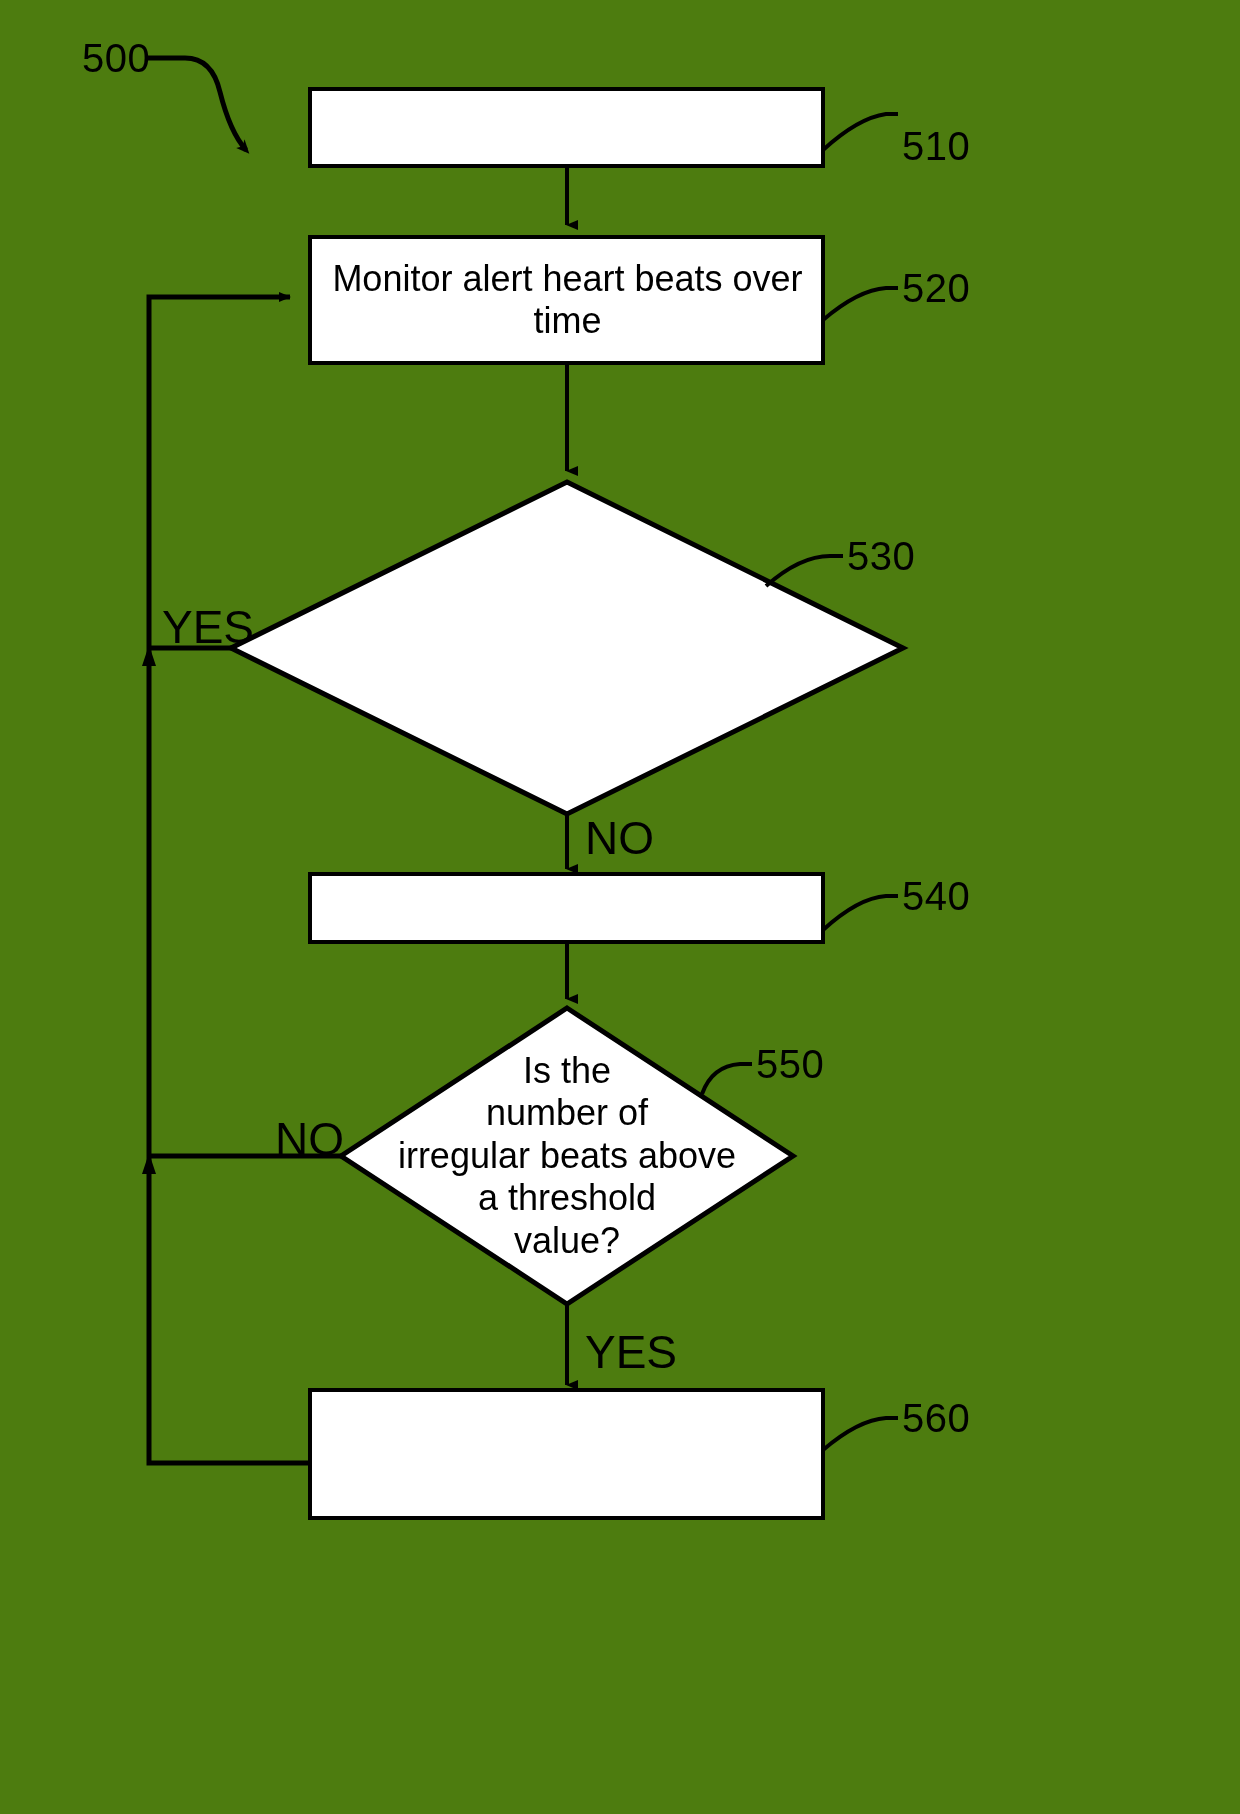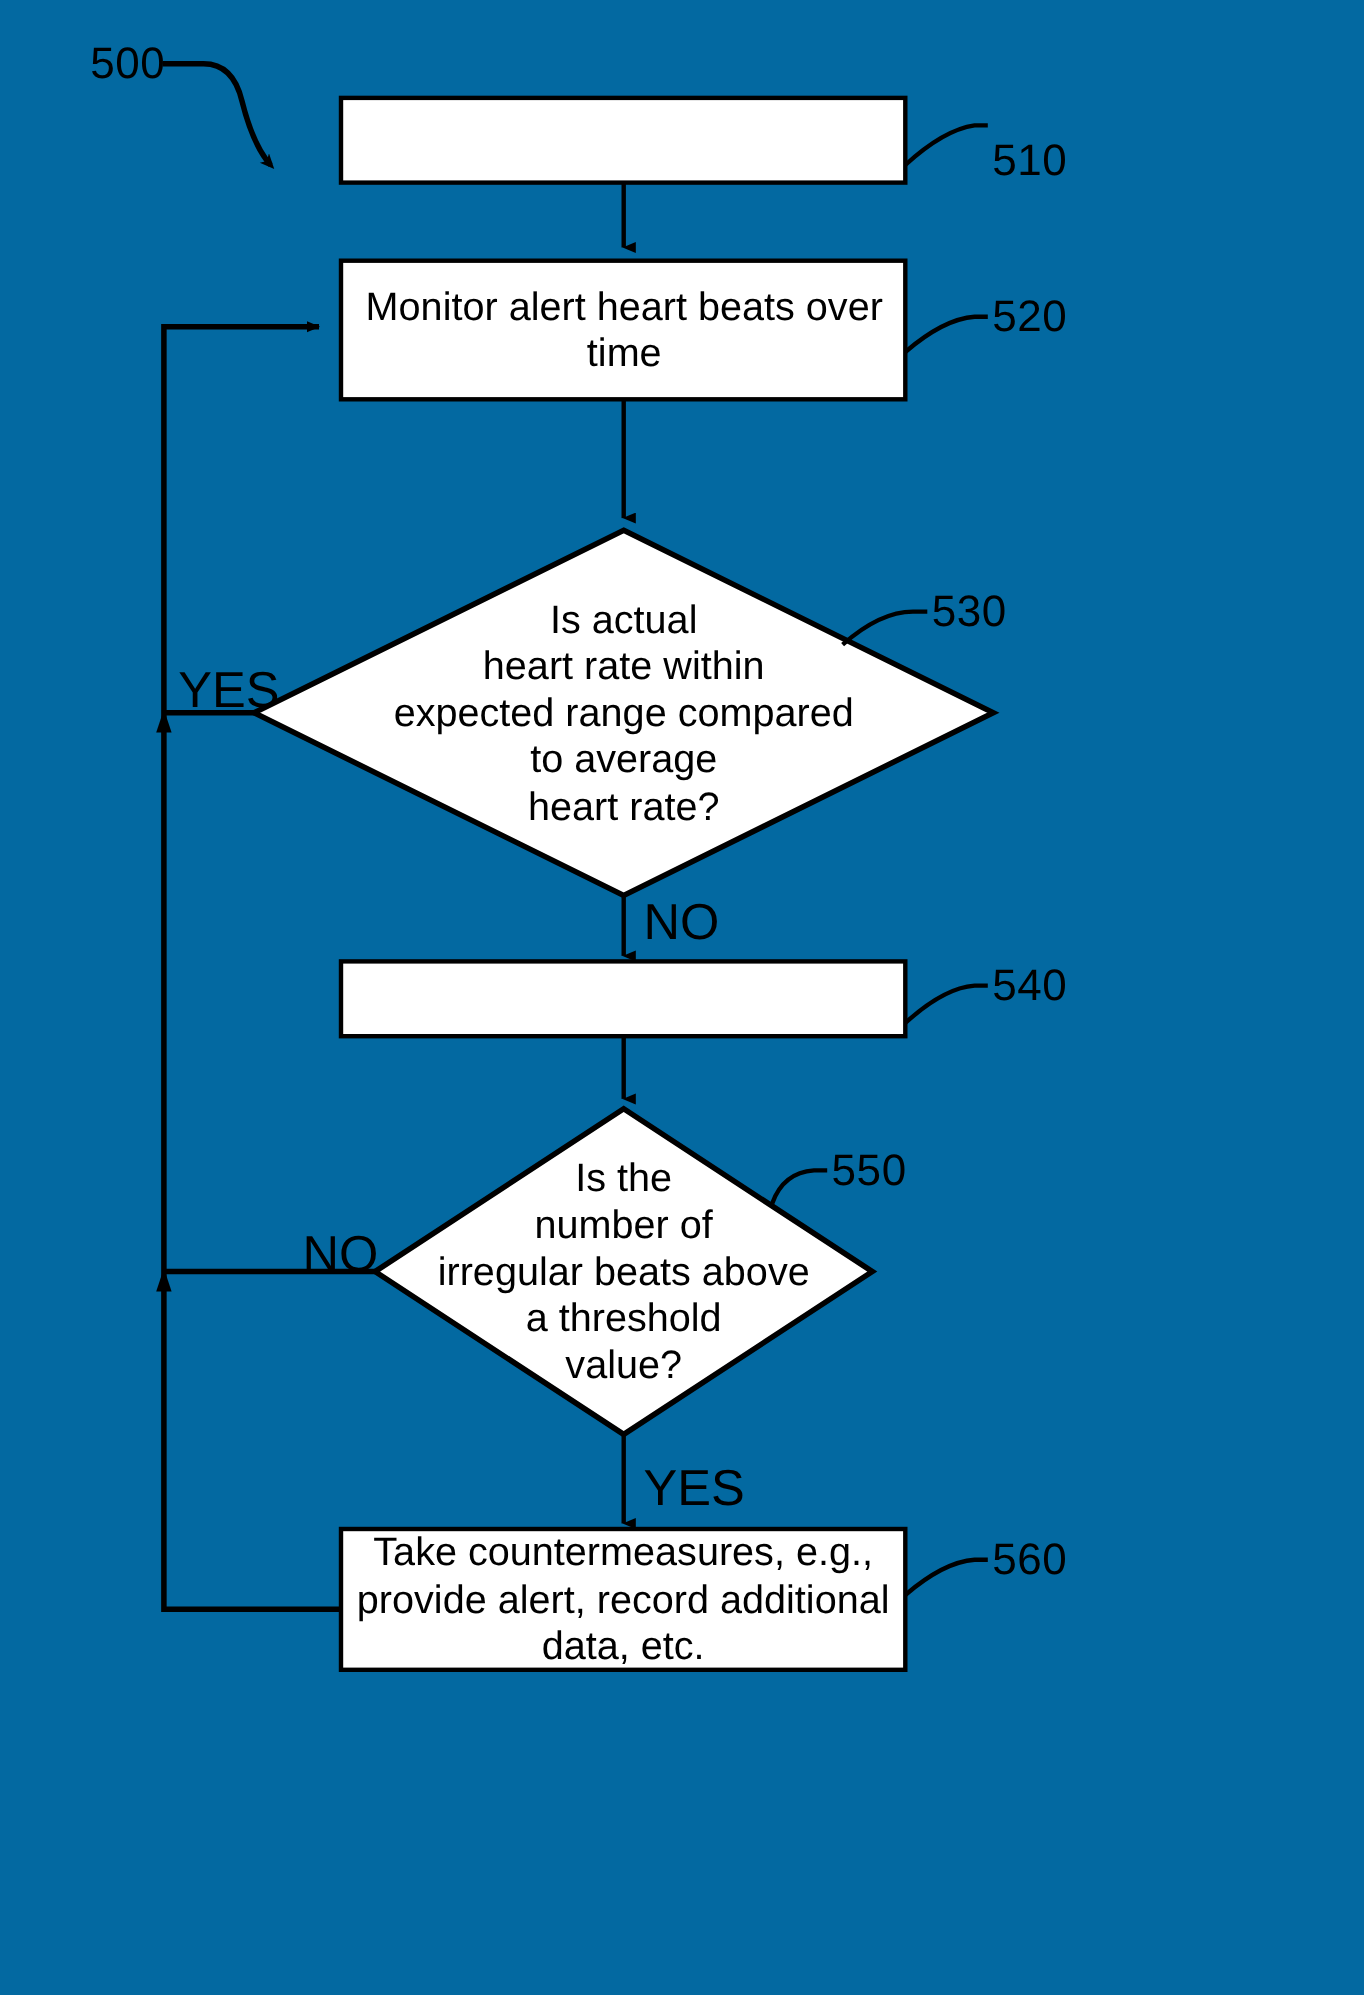--- a/index.html
+++ b/index.html
@@ -8,21 +8,21 @@
     background: #ffffff;
   }
   body {
     font-family: "Liberation Sans", sans-serif;
     color: #000000;
   }
   #canvas {
     position: relative;
     width: 1240px;
     height: 1814px;
-    background: #0369a1;
+    background: #4d7c0f;
     overflow: hidden;
   }
   #svg-layer {
     position: absolute;
     left: 0;
     top: 0;
     width: 1240px;
     height: 1814px;
   }
   .node-text {
@@ -153,36 +153,28 @@
       <path d="M142,666 L156,666 L149,645 Z" fill="#000000"></path>
       <path d="M142,1174 L156,1174 L149,1153 Z" fill="#000000"></path>
     </g>
   </svg>
 
   <div class="ref-label" style="left:82px; top:36px;">500</div>
 
 
   <div class="node-text box-text" style="left:316px; top:237px; width:503px; height:126px;">Monitor alert heart beats over time</div>
 
-  <div class="node-text diamond-text" style="left:297px; top:528px; width:540px; height:240px;">Is actual
-heart rate within
-expected range compared
-to average
-heart rate?</div>
 
 
   <div class="node-text diamond-text" style="left:347px; top:1036px; width:440px; height:240px;">Is the
 number of
 irregular beats above
 a threshold
 value?</div>
 
-  <div class="node-text box-text" style="left:310px; top:1390px; width:513px; height:128px;">Take countermeasures, e.g.,
-provide alert, record additional
-data, etc.</div>
 
   <div class="ref-label" style="left:902px; top:92px;margin-top:32px;">510</div>
 
   <div class="ref-label" style="left:902px; top:266px;">520</div>
 
   <div class="ref-label" style="left:847px; top:534px;">530</div>
 
   <div class="ref-label" style="left:902px; top:874px;">540</div>
 
   <div class="ref-label" style="left:756px; top:1042px;">550</div>

